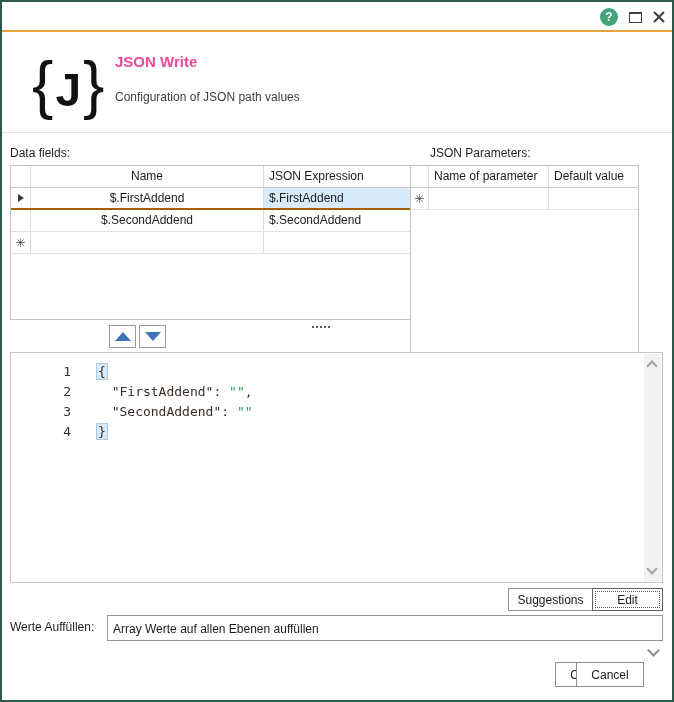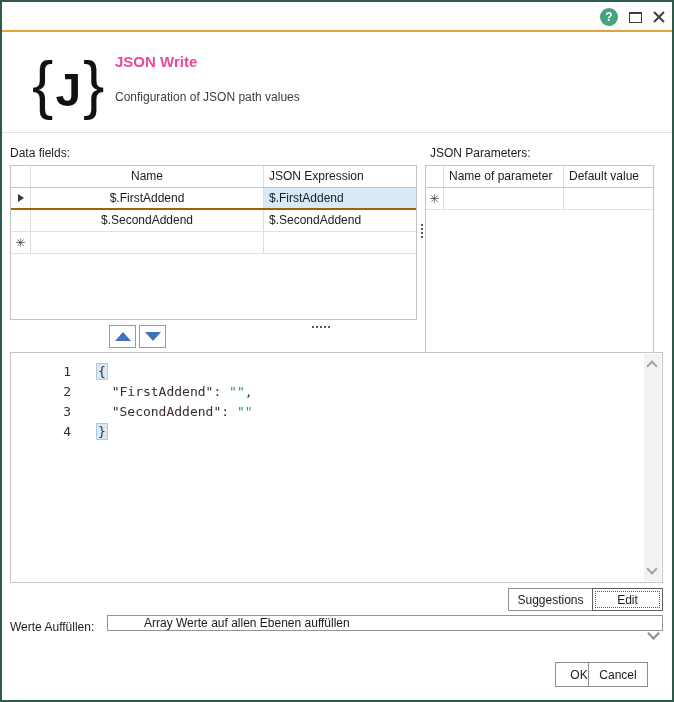--- a/index.html
+++ b/index.html
@@ -75,22 +75,22 @@
   .chev.up   { top:8px;    border-right:2px solid #a3a3a3; border-bottom:2px solid #a3a3a3; transform:rotate(-135deg); }
   .chev.down { bottom:8px; border-right:2px solid #a3a3a3; border-bottom:2px solid #a3a3a3; transform:rotate(45deg); }
 
   
   .btn { position:absolute; background:#fff; border:1px solid #8f8f8f; font-size:12px; color:#1b1b1b;
          display:flex; align-items:center; justify-content:center; font-family:inherit; }
   .btn.focused { border-color:#5f5f5f; }
   .btn.focused::after { content:""; position:absolute; inset:2px; border:1px dotted #5a5a5a; }
 
   
-  .combo { position:absolute; left:107px; top:615px; width:556px; height:16px; background:#fff;
-           border:1px solid #949494; display:flex; align-items:center;padding-left:31px; }
+  .combo { position:absolute; left:107px; top:615px; width:556px; height:26px; background:#fff;
+           border:1px solid #949494; display:flex; align-items:flex-end; }
   .combo-text { flex:1; font-size:12px; line-height:21px; padding:0 5px; overflow:hidden; white-space:nowrap; }
   .combo-arrow { width:18px; background:#f5f5f5; position:relative; }
   .combo-arrow::after { content:""; position:absolute; left:5px; top:6px; width:7px; height:7px;
                         border-right:2px solid #8a8a8a; border-bottom:2px solid #8a8a8a; transform:rotate(45deg); }
 </style>
 </head>
 <body>
 
 <div class="window">
 
@@ -141,21 +141,21 @@
   </div>
 
   <div class="grip v" style="left:421px; top:224px;">
     <i></i>
       <i></i>
       <i></i>
       <i></i>
   </div>
 
   <div class="sec-label" style="left:430px; top:146px;">JSON Parameters:</div>
-  <div class="dgrid" style="left:425px; top:165px; width:229px; height:197px;">
+  <div class="dgrid" style="left:410px; top:165px; width:229px; height:197px;">
     <div class="g-row head">
       <div class="cell p-sel"></div>
       <div class="cell p-name">Name of parameter</div>
       <div class="cell p-val">Default value</div>
     </div>
     <div class="g-row">
       <div class="cell p-sel">
           <span class="star">✳</span>
         </div>
       <div class="cell p-name"></div>
@@ -207,16 +207,16 @@
   <div class="btn" style="left:508px; top:588px; width:85px; height:23px;">Suggestions</div>
   <div class="btn focused" style="left:592px; top:588px; width:71px; height:23px;">Edit</div>
 
   <div class="sec-label" style="left:10px; top:620px;">Werte Auffüllen:</div>
   <div class="combo">
     <div class="combo-text">Array Werte auf allen Ebenen auffüllen</div>
     <div class="combo-arrow"></div>
   </div>
 
   <div class="btn" style="left:555px; top:662px; width:48px; height:25px;">OK</div>
-  <div class="btn" style="left:588px; top:662px; width:60px; height:25px;">Cancel</div>
+  <div class="btn" style="left:576px; top:662px; width:68px; height:25px;">Cancel</div>
 
   <div class="frame"></div>
 </div>
 
 </body></html>

